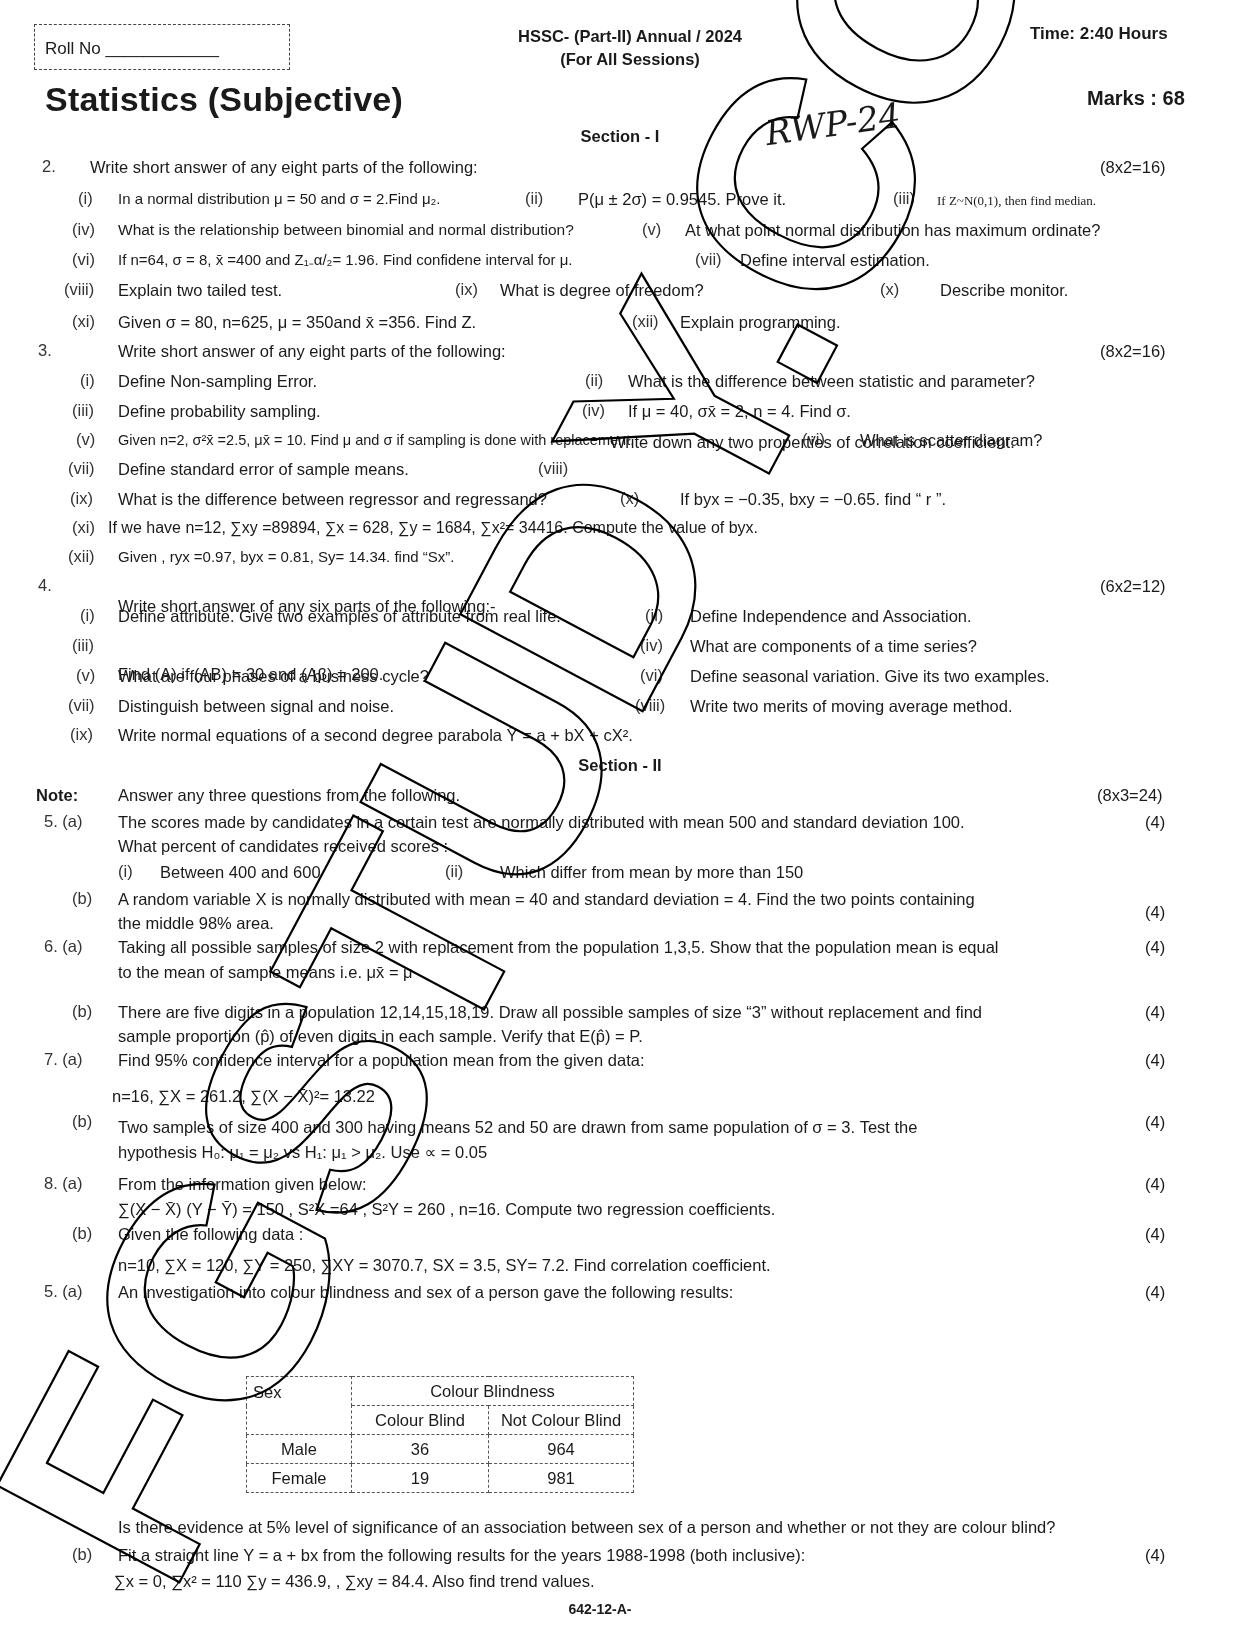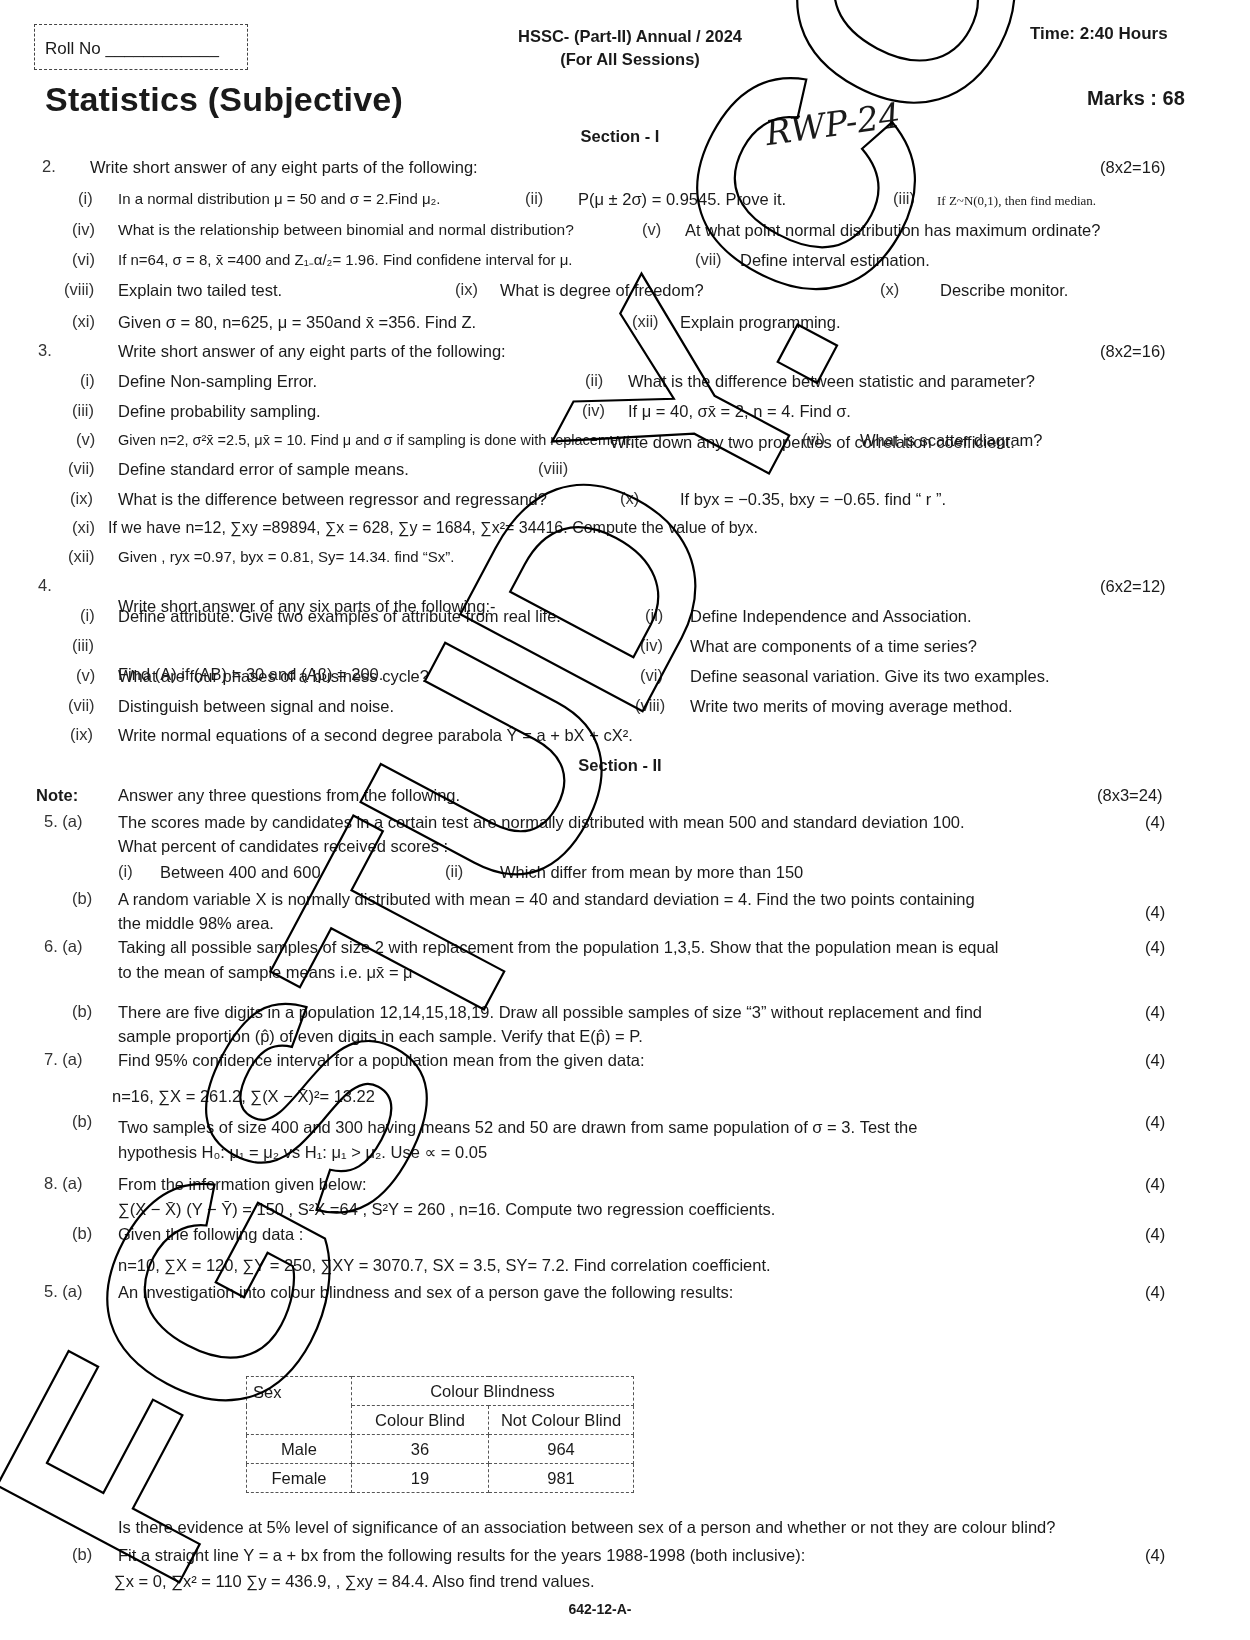--- a/index.html
+++ b/index.html
@@ -1,21 +1,21 @@
 <!DOCTYPE html>
 <html><head>
 <meta charset="utf-8">
 <style>
   html, body { margin:0; padding:0; background:#fff; }
   body { width:1250px; height:1640px; position:relative; overflow:hidden; font-family:"Liberation Sans", sans-serif; color:#1a1a1a; }
   .abs { position:absolute; white-space:nowrap; }
   .t { font-size:16.5px; line-height:20px; }
   .b { font-weight:bold; }
   .num { font-size:16.5px; color:#333; }
-  .roll { left:34px; top:24px; width:214px; height:46px; border:1px dashed #444; box-sizing:border-box; }
+  .roll { left:34px; top:24px; width:256px; height:46px; border:1px dashed #444; box-sizing:border-box; }
   .roll span { position:absolute; left:10px; top:14px; font-size:17px; }
   .title { left:45px; top:80px; font-size:34px; font-weight:bold; letter-spacing:0.2px; }
   .center { text-align:center; }
   .wm { position:absolute; left:0; top:0; width:1250px; height:1640px; pointer-events:none; }
   table.cb { position:absolute; left:246px; top:1376px; border-collapse:collapse; font-size:16.5px; }
   table.cb td { border:1px dashed #555; text-align:center; height:28px; padding:0 6px; }
   .rwp { left:765px; top:104px; font-family:"DejaVu Serif", serif; font-style:italic; font-size:34px; transform:rotate(-8deg); }
 </style>
 </head>
 <body>

